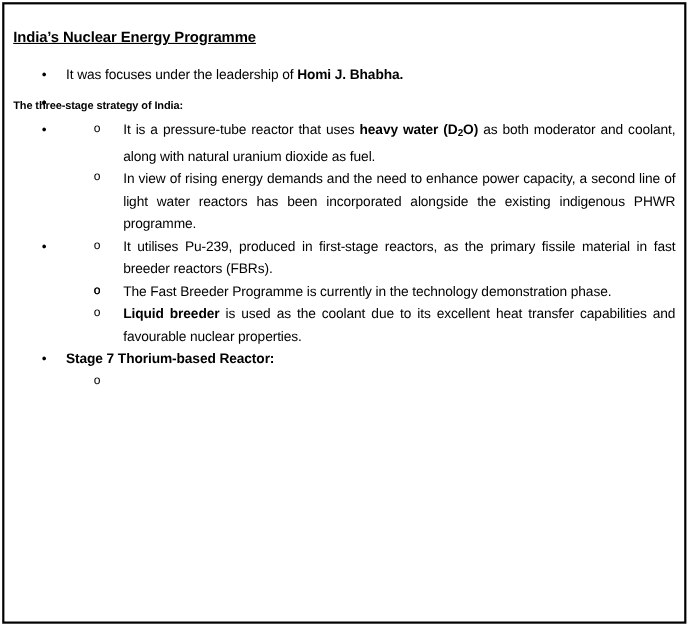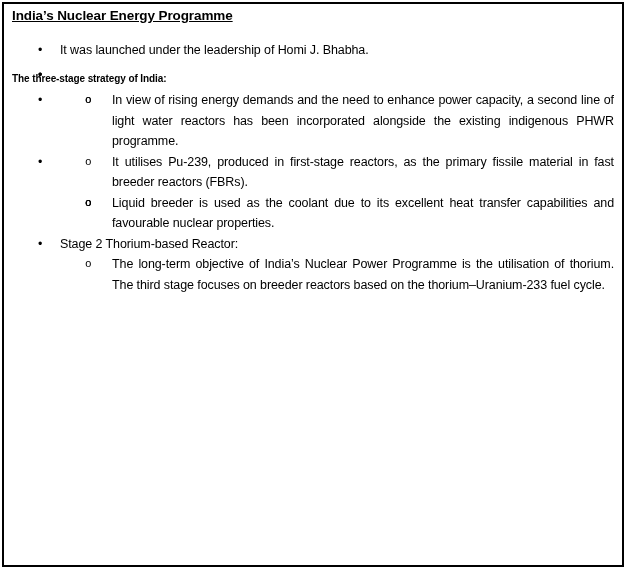--- a/index.html
+++ b/index.html
@@ -8,21 +8,21 @@
     background:#ffffff;
     font-family:"Liberation Sans", sans-serif;
     color:#000;
     position:relative;
     overflow:hidden;
   }
   .page {
     position:absolute; inset:2px;
     border:2px solid #000;
     box-sizing:border-box;
-    padding:2px 8px;
+    padding:20px 8px;
     overflow:hidden;
     background:#fff;
   }
   .title {
     font-size:13.5px;
     font-weight:700;
     text-decoration:underline;
     line-height:20px;
     margin:0 0 12px 0;
     letter-spacing:-0.1px;
@@ -50,80 +50,81 @@
     text-align:left;
   }
   li.l2 { padding-left:100px; }
   li.l2 > .marker {
     position:absolute; left:73px; top:0;
     line-height:inherit;
     font-family:"Liberation Mono", monospace;
     font-size:11px;
     text-align:left;
   }
-  .b { font-weight:400; }
+  .b { font-weight:700; }
   .sub { font-size:9px; vertical-align:-2px; }
 </style>
 </head>
 <body>
 
 <div class="page">
 
   <div class="title">India’s Nuclear Energy Programme</div>
 
   <ul class="list intro">
     <li class="l1">
       <span class="marker">•</span>
-      <span class="txt"><span>It was launched under the leadership of </span><span class="b">Homi J. Bhabha.</span></span>
+      <span class="txt"><span>It was focuses under the leadership of </span><span class="b">Homi J. Bhabha.</span></span>
     </li>
     <li class="l1">
       <span class="marker">•</span>
     </li>
     <li class="l1">
       <span class="marker">•</span>
     </li>
   </ul>
 
   <div class="heading">The three-stage strategy of India:</div>
 
   <ul class="list stages">
 
     <li class="l1">
       <span class="marker">•</span>
     </li>
     <li class="l2">
       <span class="marker">o</span>
+      <span class="txt"><span>It is a pressure-tube reactor that uses </span><span class="b">heavy water (D</span><span class="b sub">2</span><span class="b">O)</span><span> as both moderator and coolant, along with natural uranium dioxide as fuel.</span></span>
     </li>
     <li class="l2">
       <span class="marker">o</span>
       <span class="txt"><span>In view of rising energy demands and the need to enhance power capacity, a second line of light water reactors has been incorporated alongside the existing indigenous PHWR programme.</span></span>
     </li>
 
     <li class="l1">
       <span class="marker">•</span>
     </li>
     <li class="l2">
       <span class="marker">o</span>
       <span class="txt"><span>It utilises Pu-239, produced in first-stage reactors, as the primary fissile material in fast breeder reactors (FBRs).</span></span>
     </li>
     <li class="l2">
       <span class="marker">o</span>
     </li>
     <li class="l2">
       <span class="marker">o</span>
+      <span class="txt"><span>The Fast Breeder Programme is currently in the technology demonstration phase.</span></span>
     </li>
     <li class="l2">
       <span class="marker">o</span>
       <span class="txt"><span class="b">Liquid breeder</span><span> is used as the coolant due to its excellent heat transfer capabilities and favourable nuclear properties.</span></span>
     </li>
 
     <li class="l1">
       <span class="marker">•</span>
-      <span class="txt"><span class="b">Stage 2 Thorium-based Reactor:</span></span>
+      <span class="txt"><span class="b">Stage 7 Thorium-based Reactor:</span></span>
     </li>
     <li class="l2">
       <span class="marker">o</span>
-      <span class="txt"><span>The long-term objective of India’s Nuclear Power Programme is the utilisation of thorium. The third stage focuses on breeder reactors based on the thorium–</span><span class="b">Uranium-233</span><span> fuel cycle.</span></span>
     </li>
 
   </ul>
 
 </div>
 
 </body></html>

